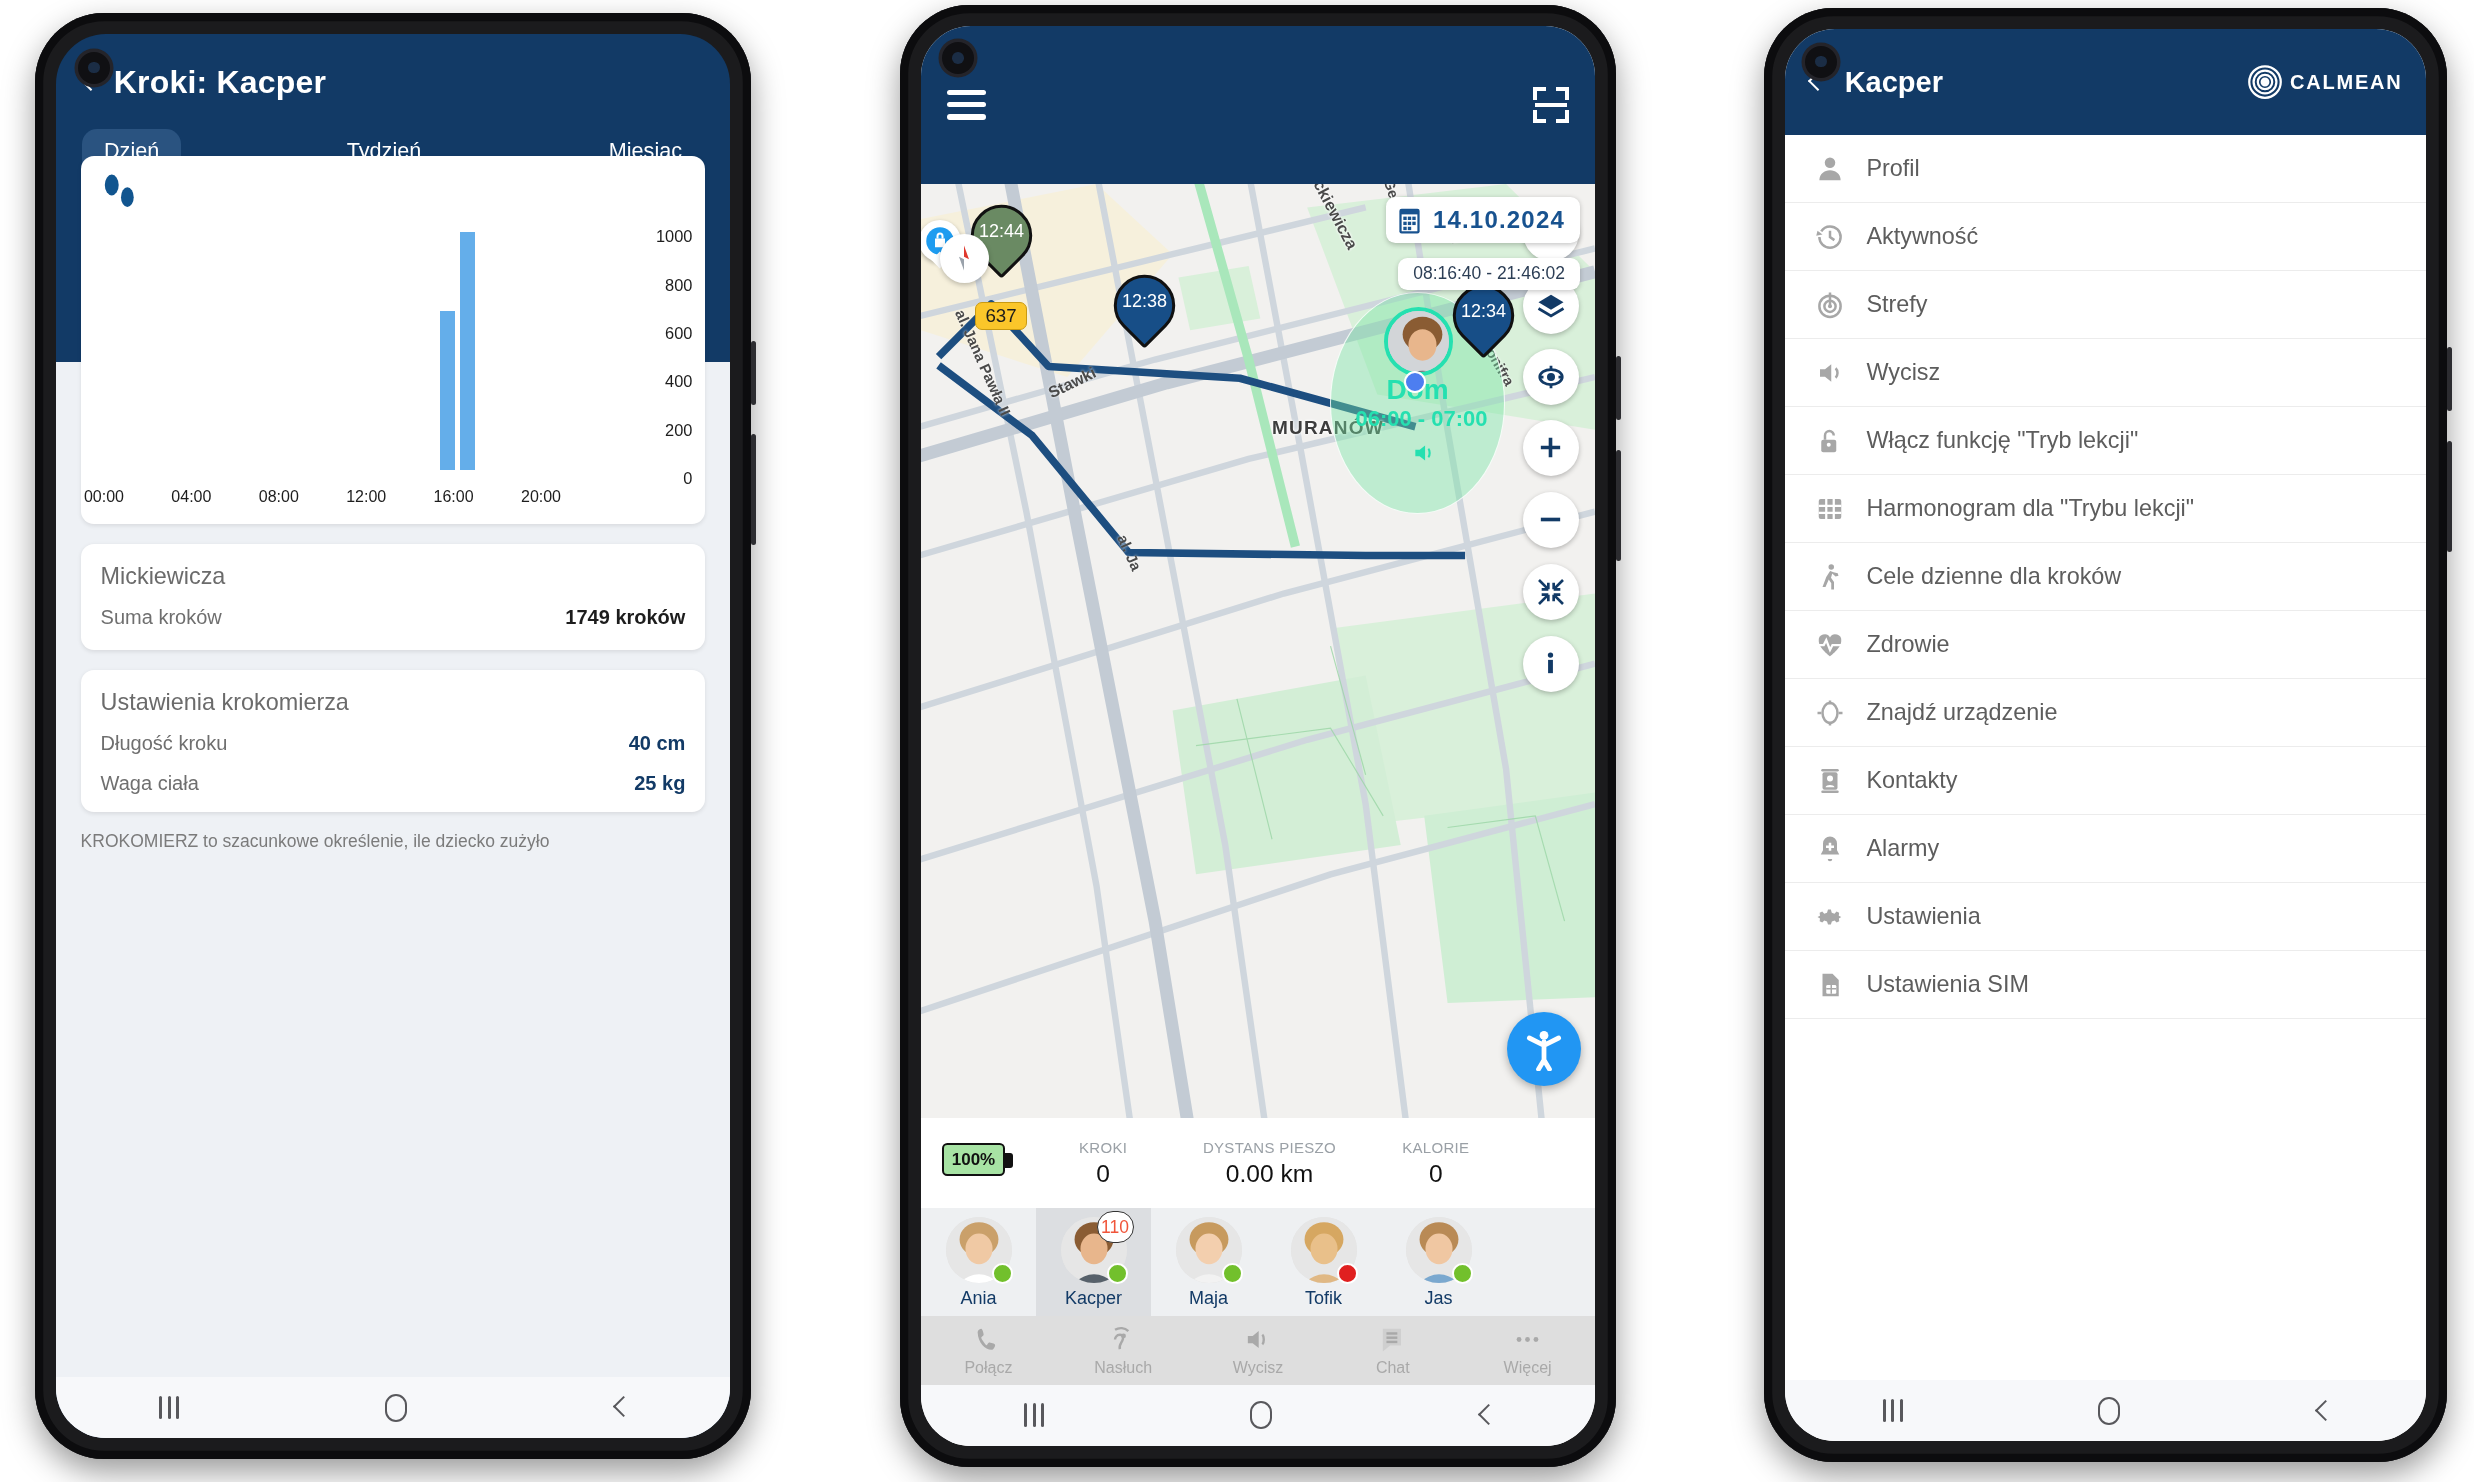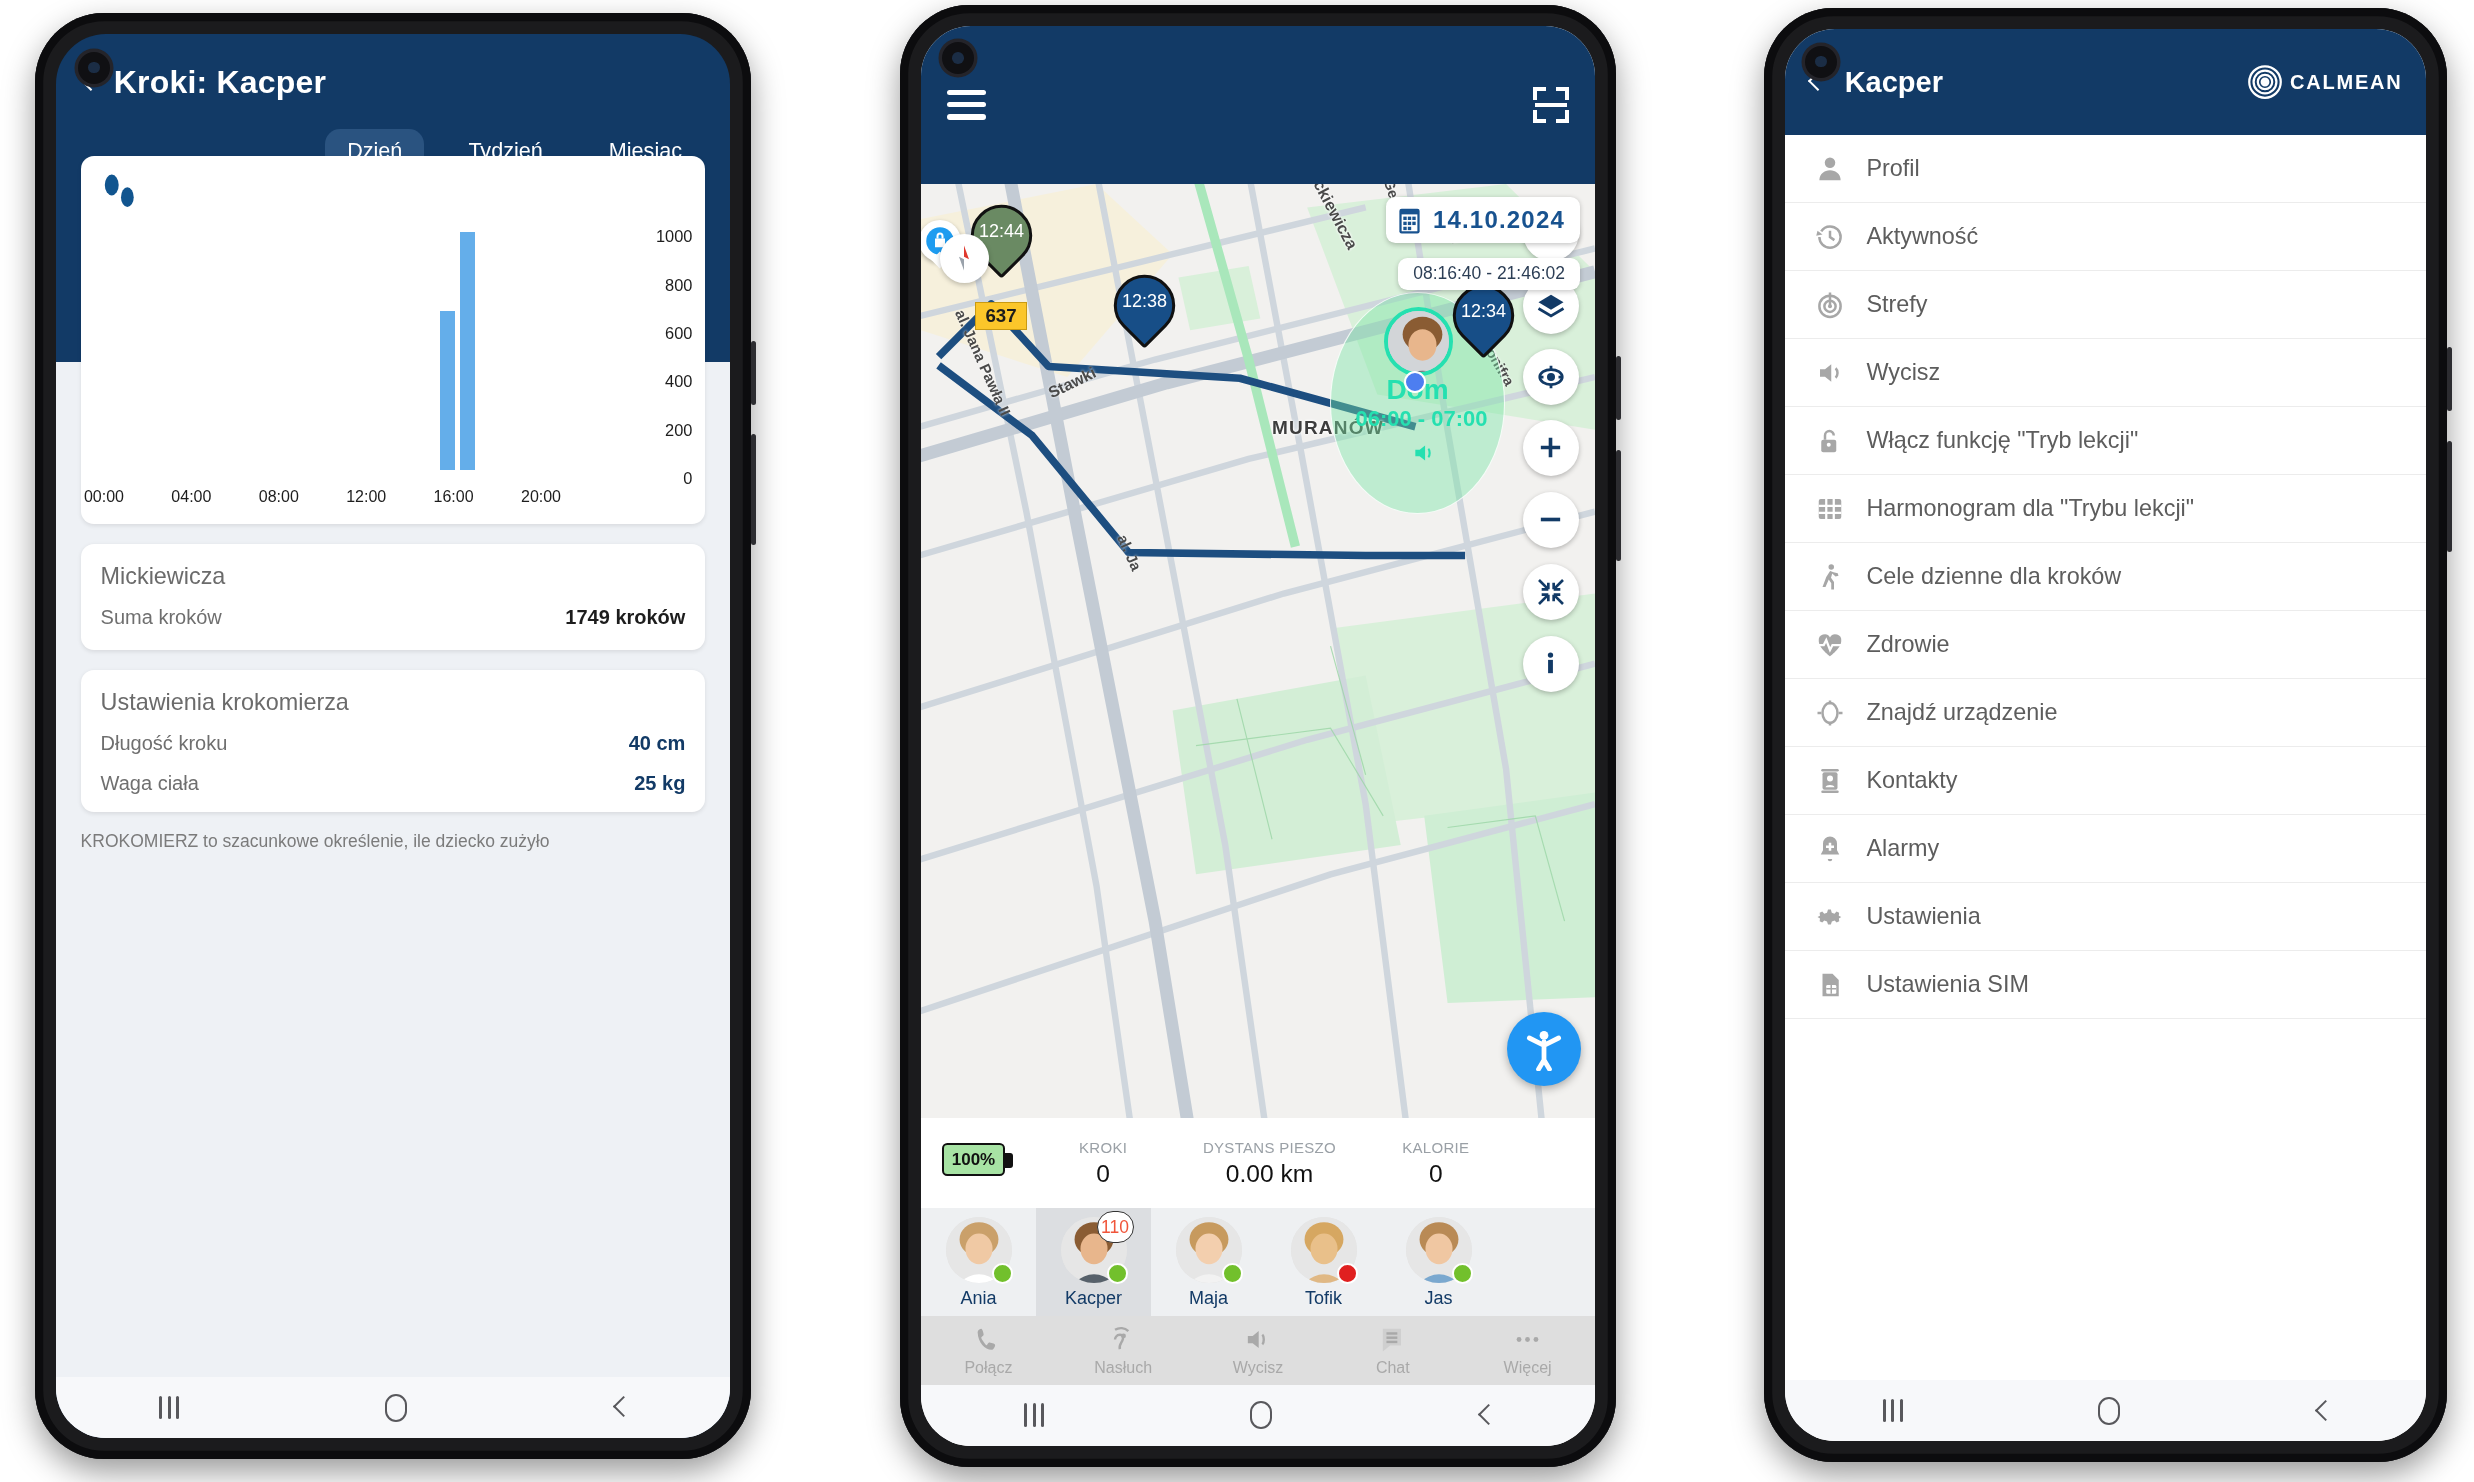--- a/index.html
+++ b/index.html
@@ -28,21 +28,21 @@
   .chev-l{ width:11.7px;height:21px; position:relative; }
   .chev-l::before{ content:""; position:absolute; left:2.3px; top:2.3px;
     width:11.7px;height:11.7px; border-left:2.9px solid #fff; border-bottom:2.9px solid #fff;
     transform:rotate(45deg); }
 
   
   #p1 { left:35px; top:13px; width:716px; height:1446px; }
   #p1 .screen{ background:#123a66; }
   .p1-head{ padding:30px 26px 0 26px; }
   .p1-title{ font-size:32px; font-weight:bold; letter-spacing:0.2px; margin-left:20px; }
-  .segwrap{ display:flex; justify-content:flex-end; gap:22px; margin-top:28px; }
+  .segwrap{ display:flex; justify-content:space-between; gap:7px; margin-top:28px; }
   .seg{ color:#fff; font-size:21.6px; padding:9.4px 22px; border-radius:15px; }
   .seg.active{ background:#2a5380; }
   .daterow{ display:flex; align-items:center; justify-content:space-between;
     margin:26px 9.4px 0 9.4px; color:#fff; }
   .daterow .d{ font-size:21.6px; }
   .arw{ width:15px;height:26px;position:relative; }
   .arw::before{ content:""; position:absolute; left:2.3px; top:4.7px; width:14px;height:14px;
     border-right:3.5px solid #fff; border-top:3.5px solid #fff; transform:rotate(45deg); }
   .arw.l::before{ transform:rotate(-135deg); left:0; }
 
@@ -123,22 +123,22 @@
     border:1.8px solid rgba(255,255,255,.85); }
   .geoav{ position:absolute; width:69px;height:69px;border-radius:50%;
     border:4.1px solid #25e0b0; overflow:hidden; background:#cfd3d6; }
   .geoname{ position:absolute; text-align:center; color:#25e0b0; font-weight:bold; }
 
   .poi{ position:absolute; width:42px;height:51px; }
   .poi .circ{ width:42px;height:42px;border-radius:50%; background:#fff;
     box-shadow:0 1.8px 4.1px rgba(0,0,0,.3); display:flex;align-items:center;justify-content:center; }
   .poi .nib{ position:absolute; left:15px; top:34px; width:11.7px;height:11.7px;
     background:#fff; transform:rotate(45deg); }
-  .shield{ position:absolute; background:#fbc62a; border:1.8px solid #c99a12; border-radius:0;
-    padding:2.3px 9.4px; font-size:18.7px; color:#1c1c1c; font-weight:700;text-align:center; }
+  .shield{ position:absolute; background:#fbc62a; border:1.8px solid #c99a12; border-radius:7px;
+    padding:2.3px 9.4px; font-size:18.7px; color:#1c1c1c; font-weight:400;text-align:center; }
 
   .stats{ position:absolute; left:0; right:0; bottom:237px; height:90px; background:#fff;
     display:flex; align-items:center; }
   .batt{ position:absolute; left:21px; top:24.6px; width:63px;height:33px; border:2.9px solid #111;
     border-radius:5.3px; background:#a7e3a4; display:flex;align-items:center;justify-content:center;
     font-size:17px; font-weight:bold; color:#111; }
   .batt::after{ content:""; position:absolute; right:-10px; top:8.2px; width:7.6px;height:15px;
     background:#111; border-radius:0 2.9px 2.9px 0; }
   .statcol{ flex:1; text-align:center; }
   .statcol .lbl{ font-size:15px; color:#9aa0a6; letter-spacing:0.3px; }

